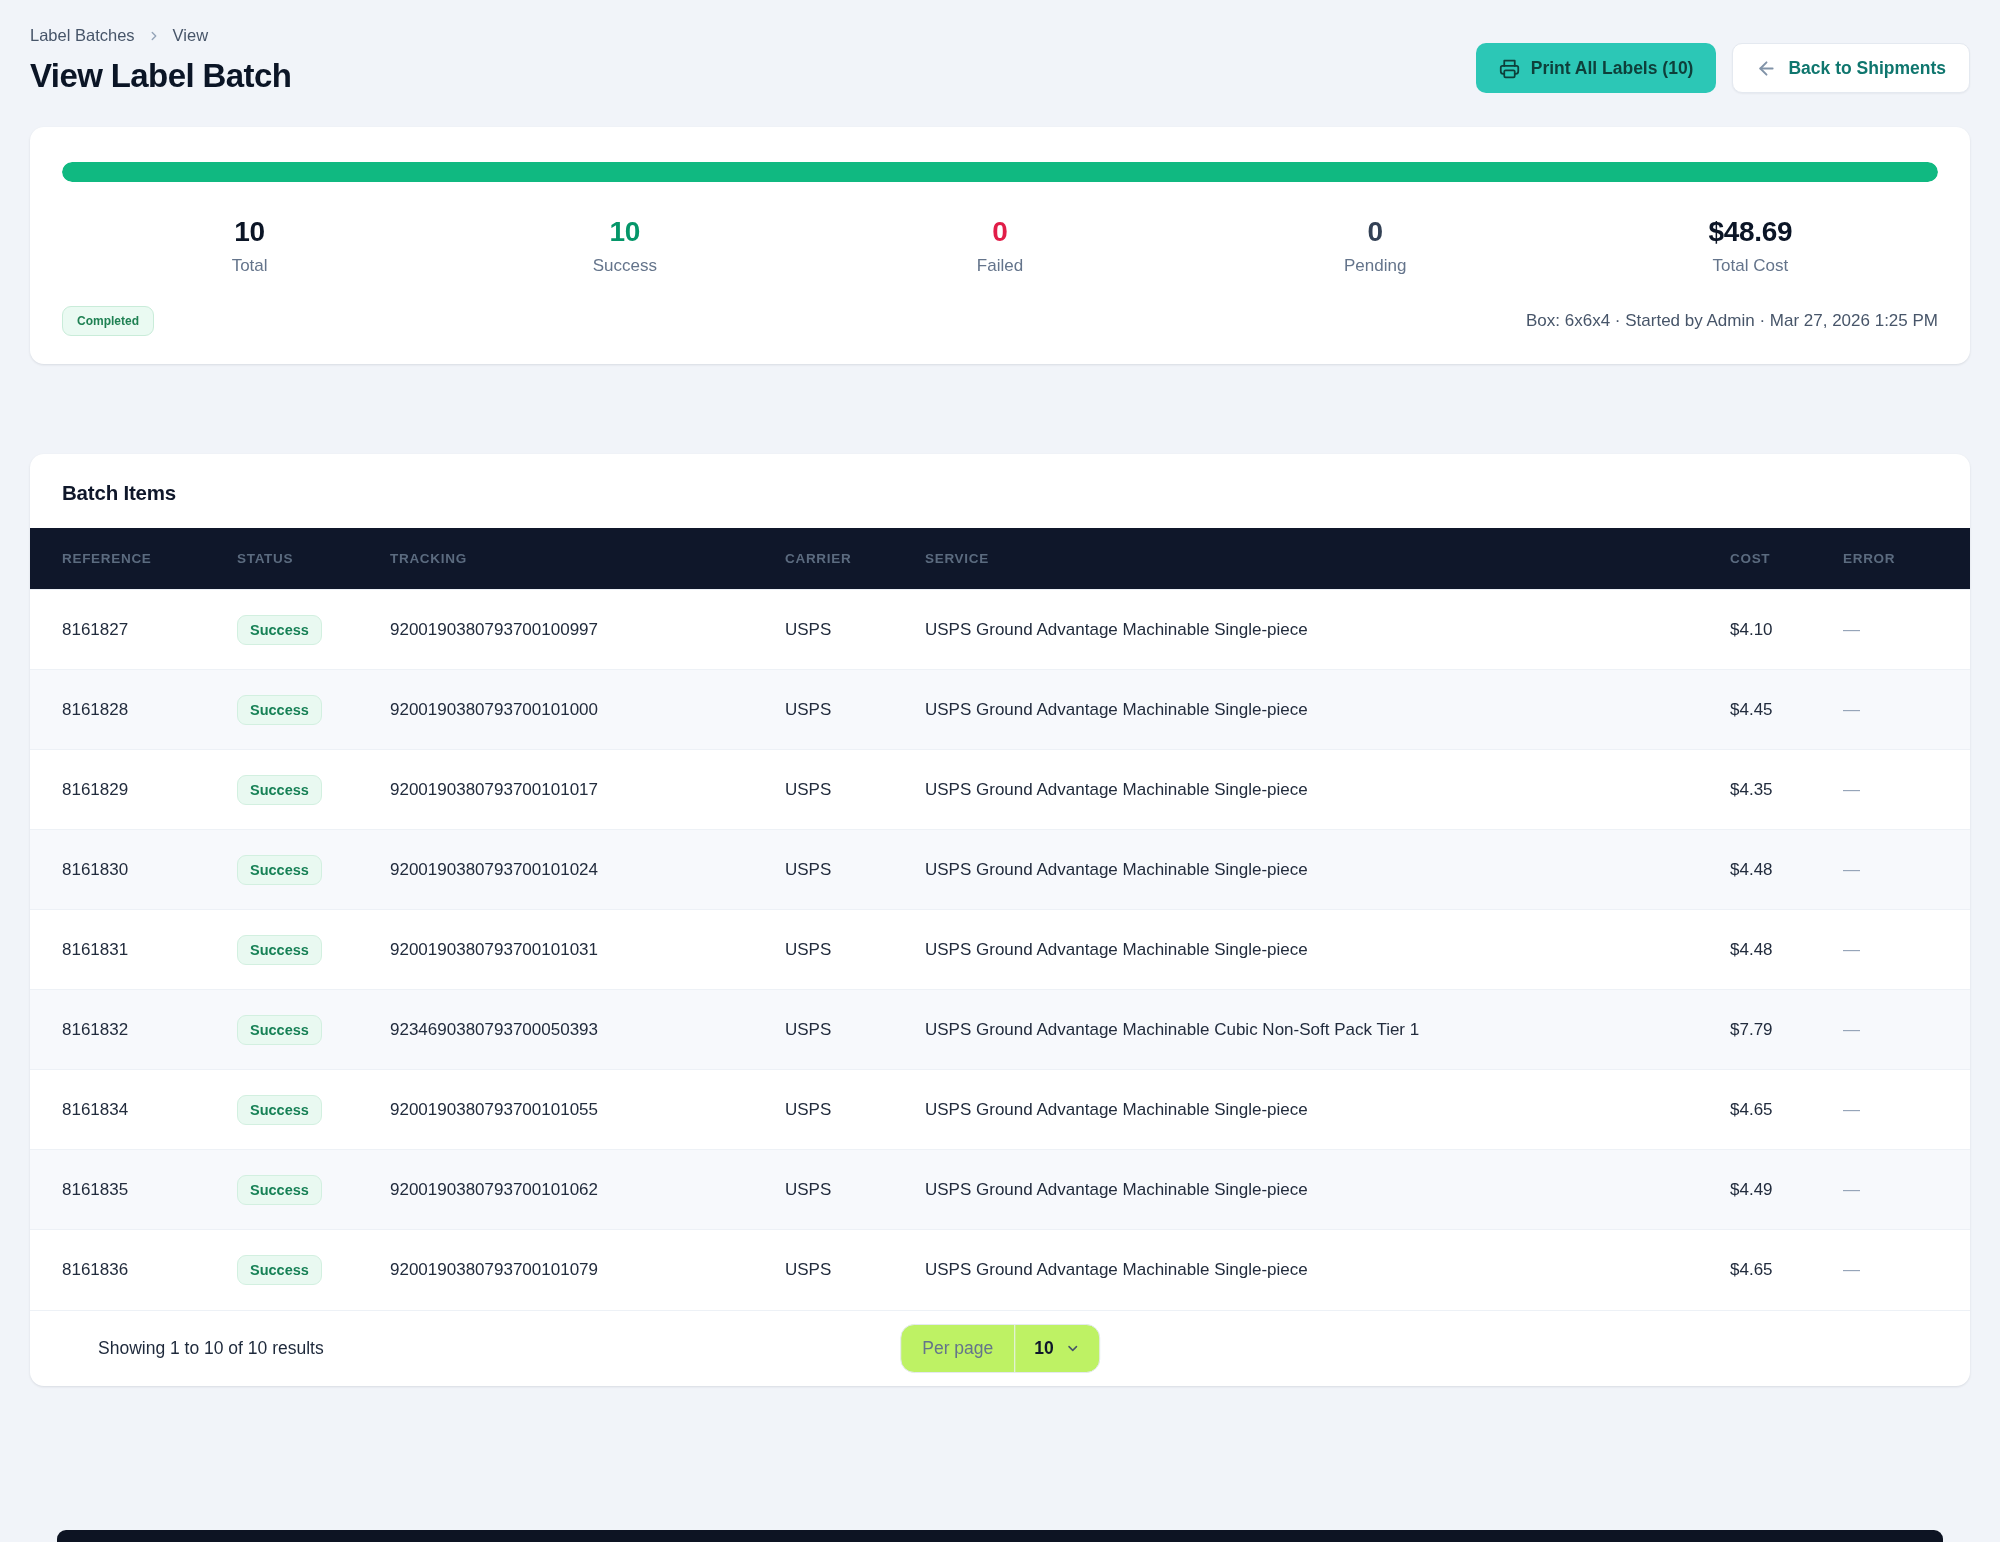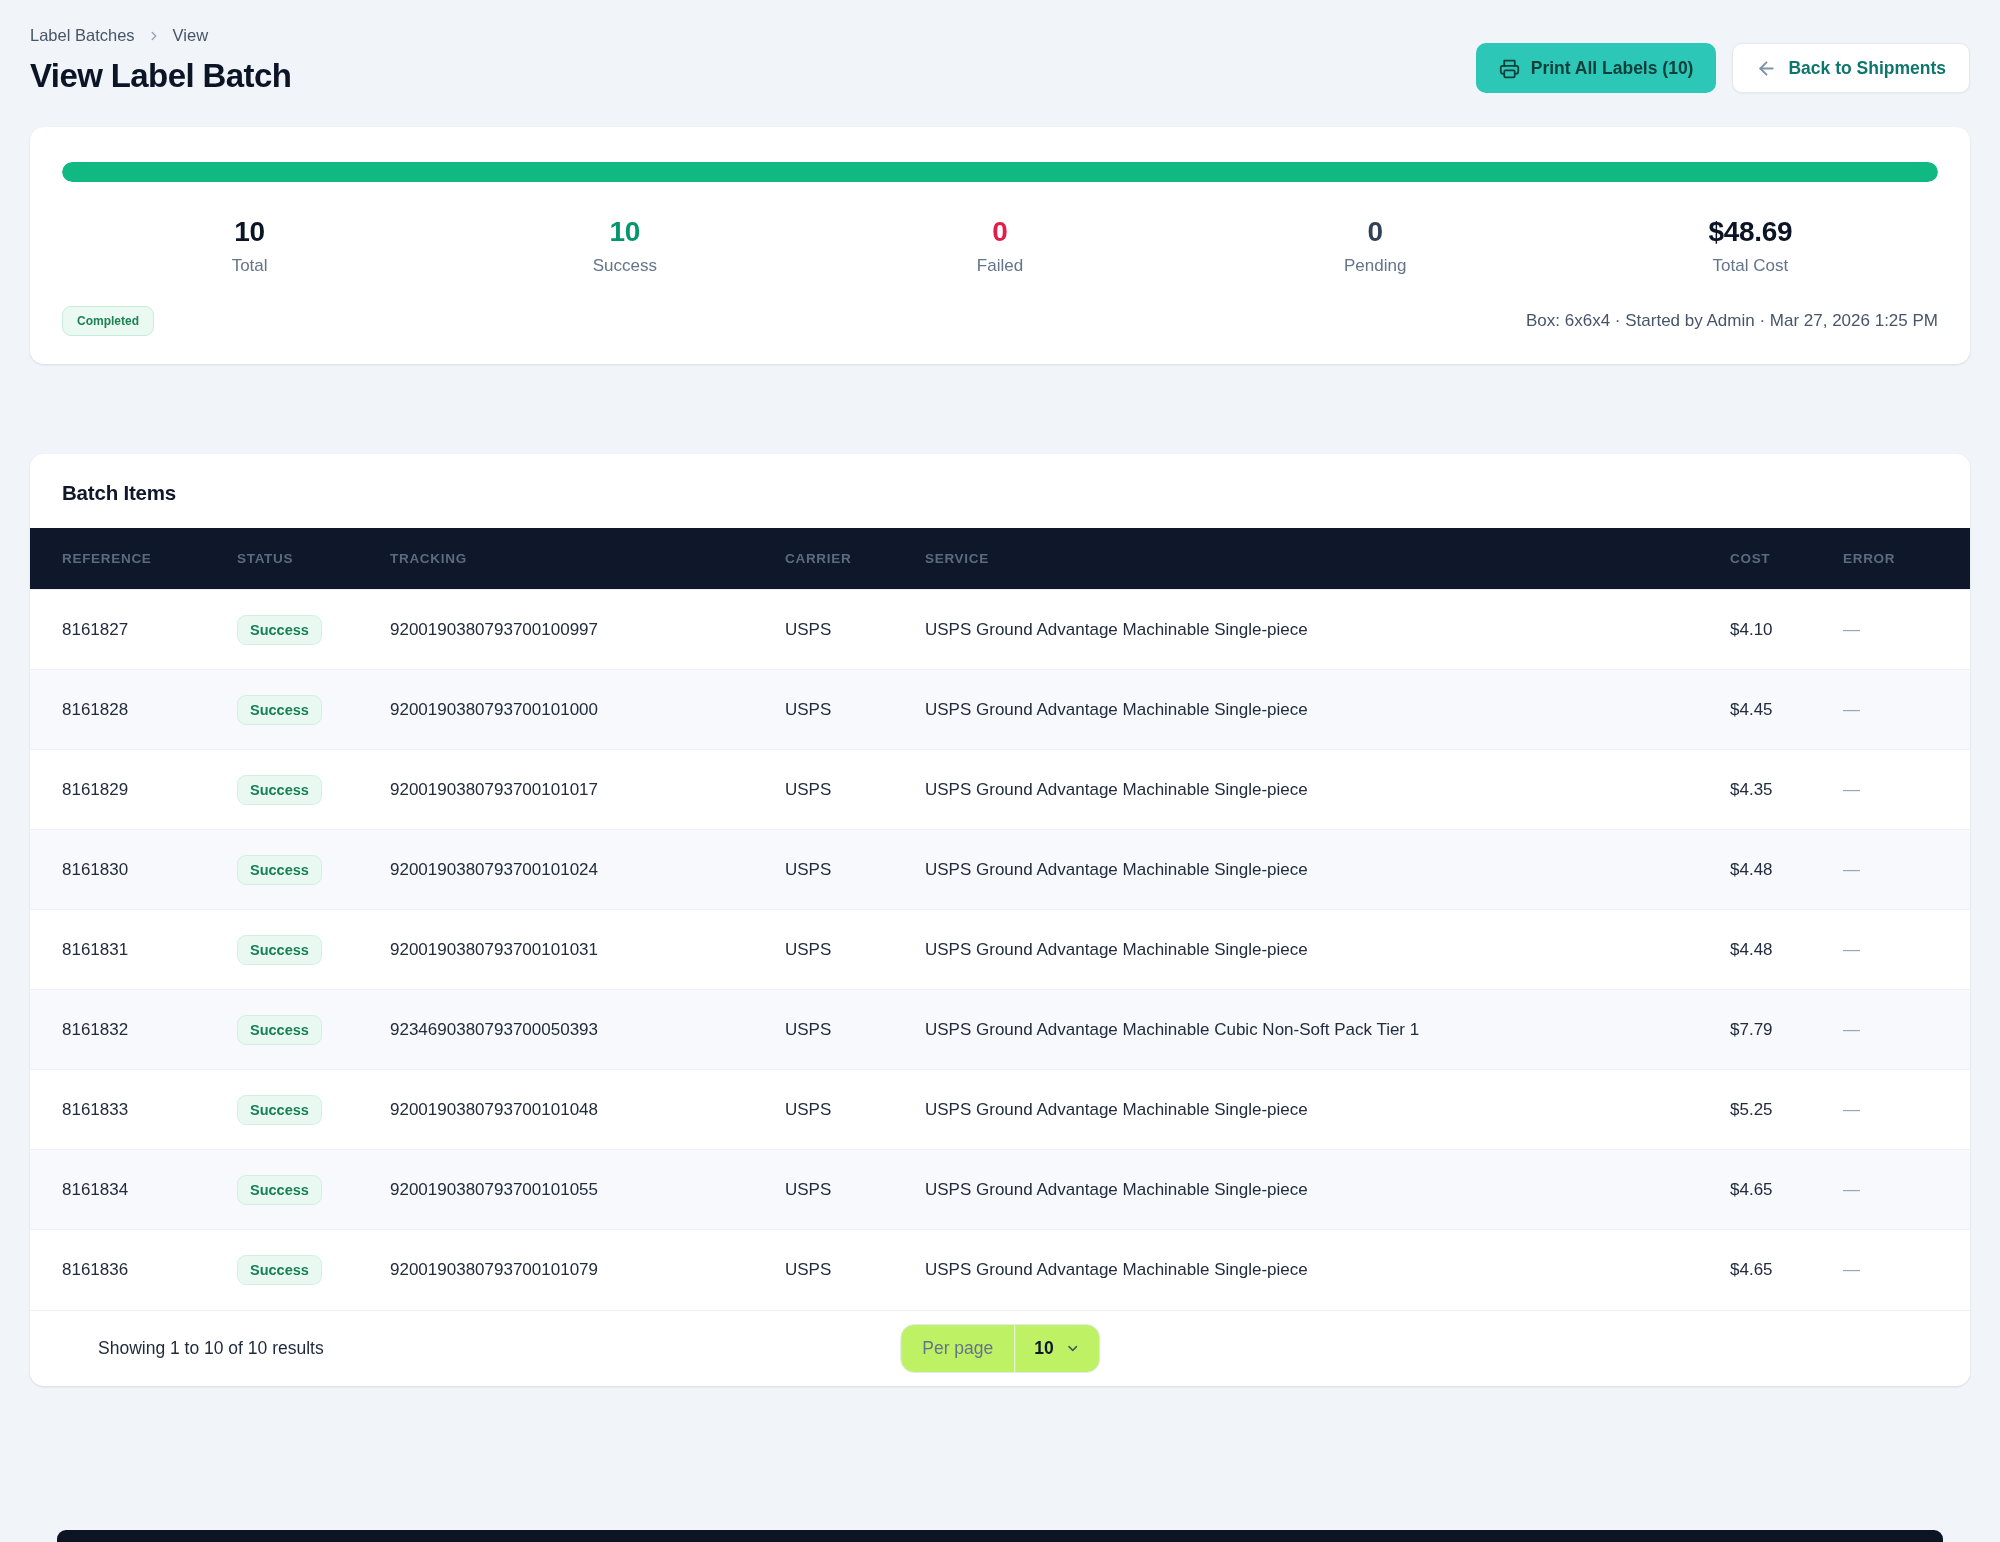--- a/index.html
+++ b/index.html
@@ -234,44 +234,44 @@
         <td class="cell-status">
           <span class="success-badge">Success</span>
         </td>
         <td class="cell-tracking">9234690380793700050393</td>
         <td class="cell-carrier">USPS</td>
         <td class="cell-service">USPS Ground Advantage Machinable Cubic Non-Soft Pack Tier 1</td>
         <td class="cell-cost">$7.79</td>
         <td class="cell-error">—</td>
       </tr>
 
-      <tr>
-        <td class="cell-reference">8161833</td>
-        <td class="cell-status">
-          <span class="success-badge">Success</span>
-        </td>
-        <td class="cell-tracking">9200190380793700101048</td>
-        <td class="cell-carrier">USPS</td>
-        <td class="cell-service">USPS Ground Advantage Machinable Single-piece</td>
-        <td class="cell-cost">$5.25</td>
-        <td class="cell-error">—</td>
-      </tr>
 
       <tr>
         <td class="cell-reference">8161834</td>
         <td class="cell-status">
           <span class="success-badge">Success</span>
         </td>
         <td class="cell-tracking">9200190380793700101055</td>
         <td class="cell-carrier">USPS</td>
         <td class="cell-service">USPS Ground Advantage Machinable Single-piece</td>
         <td class="cell-cost">$4.65</td>
         <td class="cell-error">—</td>
       </tr>
 
+      <tr>
+        <td class="cell-reference">8161835</td>
+        <td class="cell-status">
+          <span class="success-badge">Success</span>
+        </td>
+        <td class="cell-tracking">9200190380793700101062</td>
+        <td class="cell-carrier">USPS</td>
+        <td class="cell-service">USPS Ground Advantage Machinable Single-piece</td>
+        <td class="cell-cost">$4.49</td>
+        <td class="cell-error">—</td>
+      </tr>
 
       <tr>
         <td class="cell-reference">8161836</td>
         <td class="cell-status">
           <span class="success-badge">Success</span>
         </td>
         <td class="cell-tracking">9200190380793700101079</td>
         <td class="cell-carrier">USPS</td>
         <td class="cell-service">USPS Ground Advantage Machinable Single-piece</td>
         <td class="cell-cost">$4.65</td>

